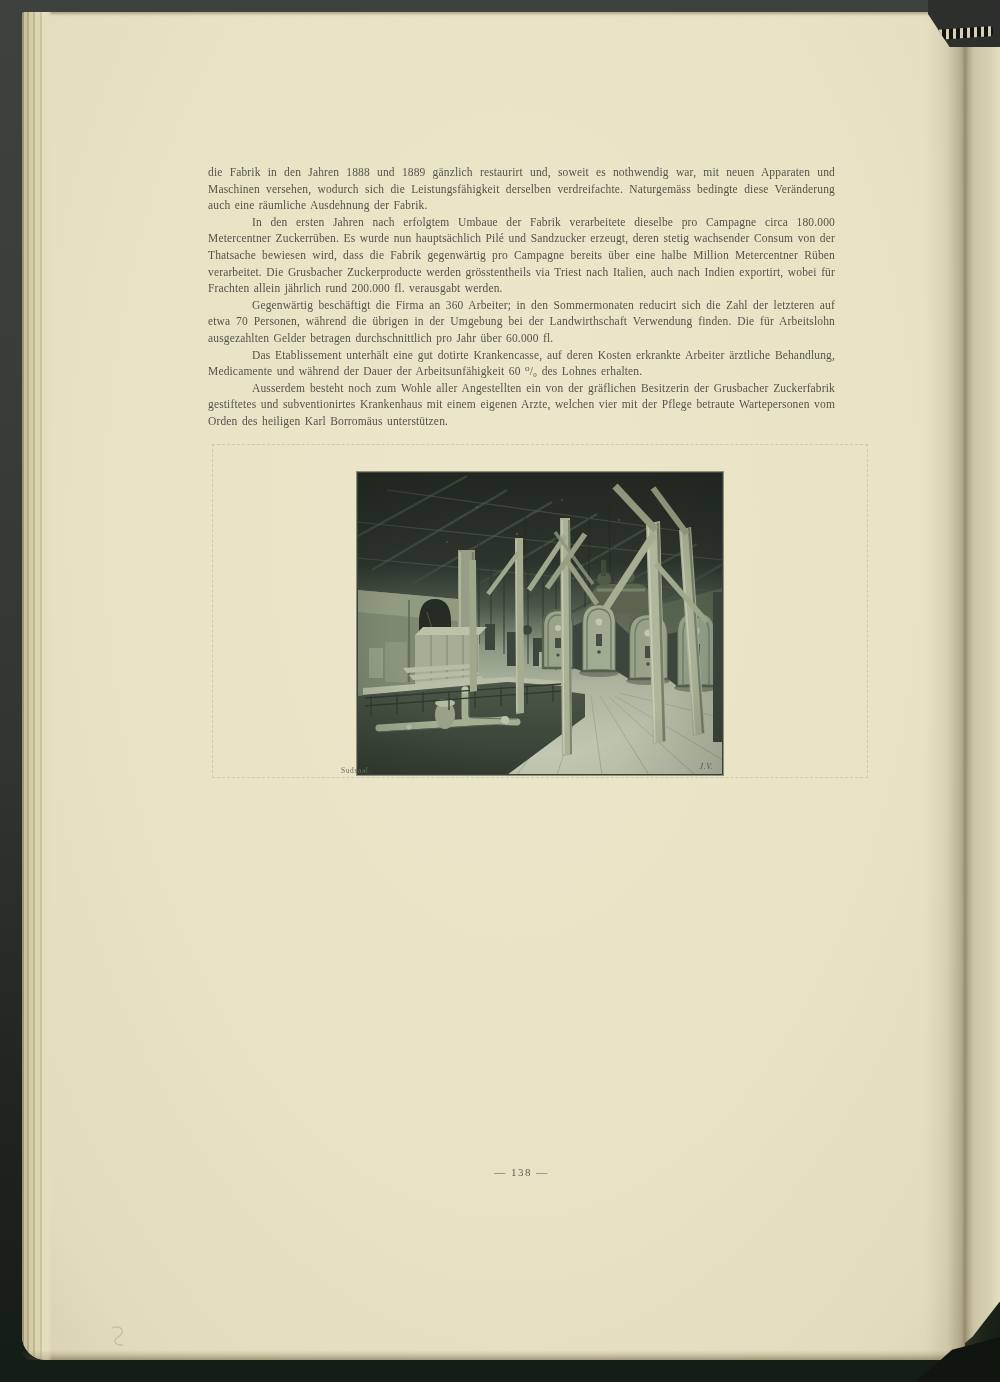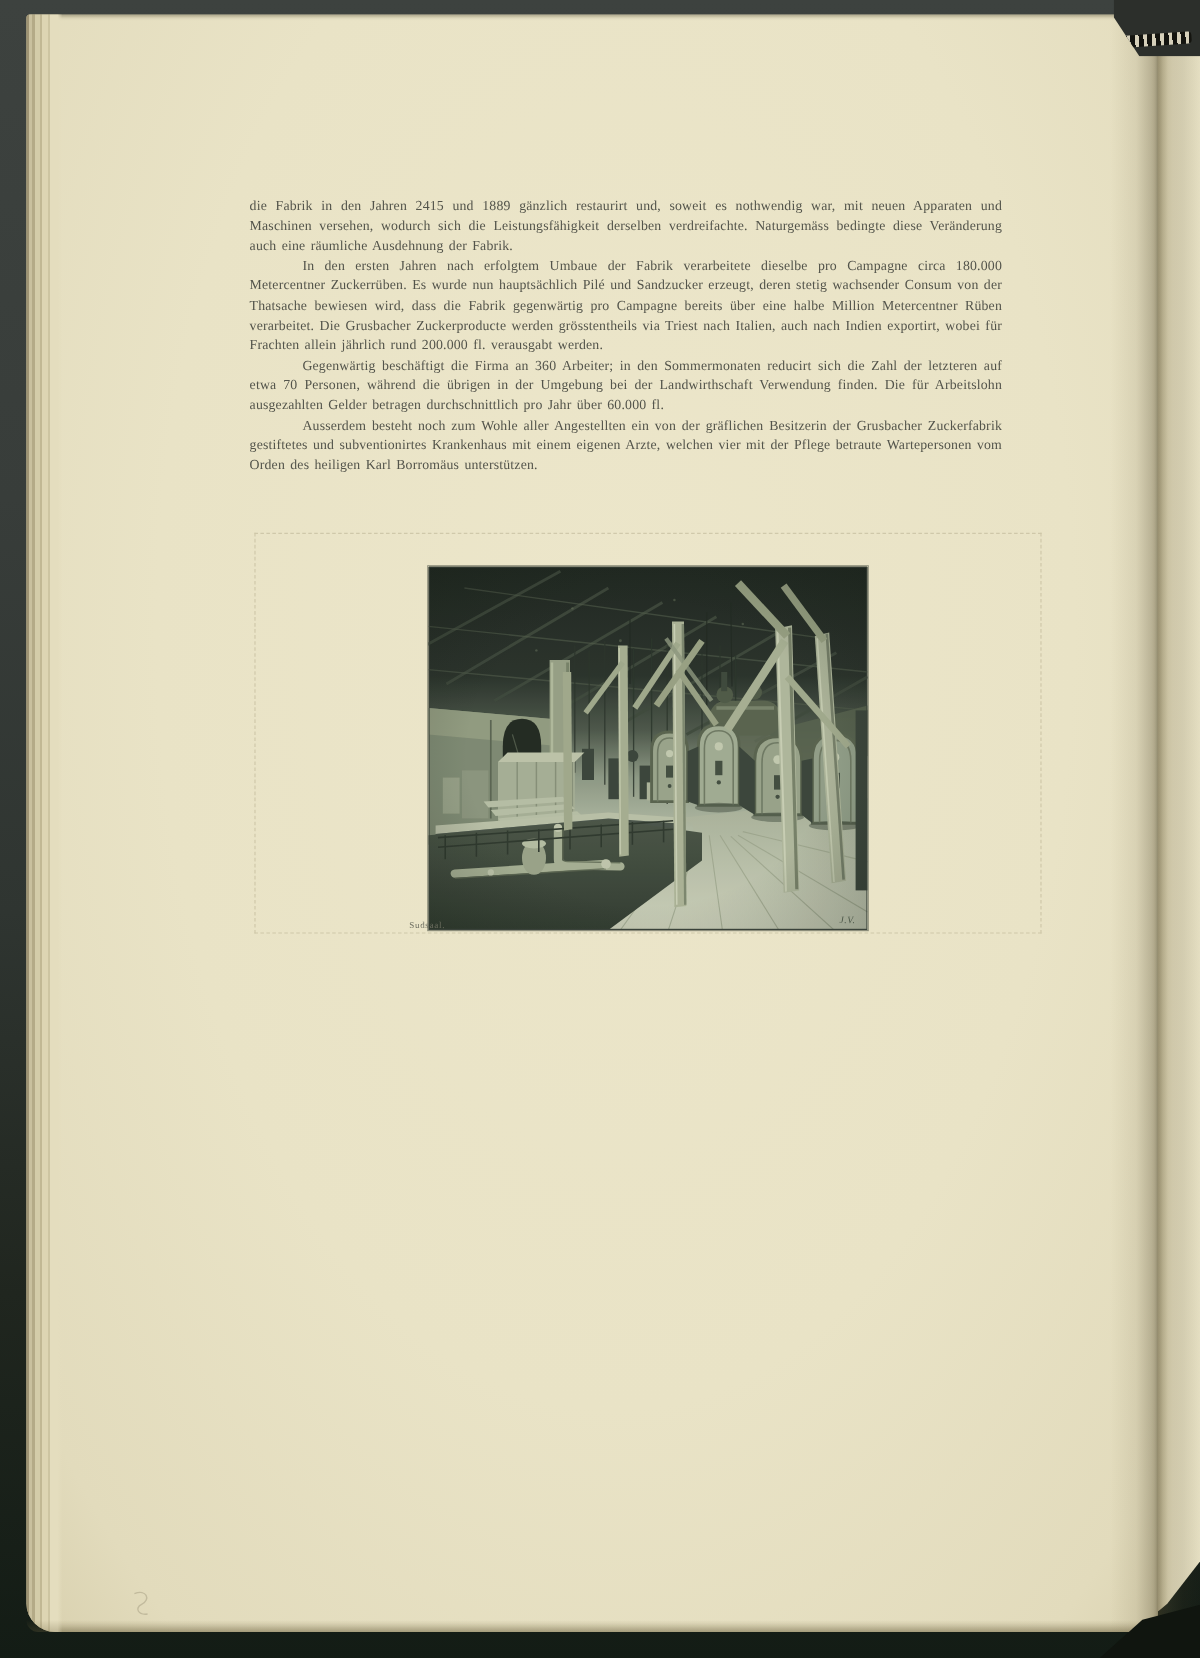--- a/index.html
+++ b/index.html
@@ -57,23 +57,24 @@
 </head>
 <body>
 
 <div class="scene">
   <div class="bg"></div>
 
   <div class="page">
     <div class="fore-edge"></div>
 
     <div class="text-block">
-      <p>die Fabrik in den Jahren 2415 und 1889 gänzlich restaurirt und, soweit es nothwendig war, mit neuen Apparaten und Maschinen versehen, wodurch sich die Leistungsfähigkeit derselben verdreifachte. Naturgemäss bedingte diese Veränderung auch eine räumliche Ausdehnung der Fabrik.</p>
+      <p>die Fabrik in den Jahren 1888 und 1889 gänzlich restaurirt und, soweit es nothwendig war, mit neuen Apparaten und Maschinen versehen, wodurch sich die Leistungsfähigkeit derselben verdreifachte. Naturgemäss bedingte diese Veränderung auch eine räumliche Ausdehnung der Fabrik.</p>
       <p>In den ersten Jahren nach erfolgtem Umbaue der Fabrik verarbeitete dieselbe pro Campagne circa 180.000 Metercentner Zuckerrüben. Es wurde nun hauptsächlich Pilé und Sandzucker erzeugt, deren stetig wachsender Consum von der Thatsache bewiesen wird, dass die Fabrik gegenwärtig pro Campagne bereits über eine halbe Million Metercentner Rüben verarbeitet. Die Grusbacher Zuckerproducte werden grösstentheils via Triest nach Italien, auch nach Indien exportirt, wobei für Frachten allein jährlich rund 200.000 fl. verausgabt werden.</p>
       <p>Gegenwärtig beschäftigt die Firma an 360 Arbeiter; in den Sommermonaten reducirt sich die Zahl der letzteren auf etwa 70 Personen, während die übrigen in der Umgebung bei der Landwirthschaft Verwendung finden. Die für Arbeitslohn ausgezahlten Gelder betragen durchschnittlich pro Jahr über 60.000 fl.</p>
+      <p>Das Etablissement unterhält eine gut dotirte Krankencasse, auf deren Kosten erkrankte Arbeiter ärztliche Behandlung, Medicamente und während der Dauer der Arbeitsunfähigkeit 60 ⁰/₀ des Lohnes erhalten.</p>
       <p>Ausserdem besteht noch zum Wohle aller Angestellten ein von der gräflichen Besitzerin der Grusbacher Zuckerfabrik gestiftetes und subventionirtes Krankenhaus mit einem eigenen Arzte, welchen vier mit der Pflege betraute Wartepersonen vom Orden des heiligen Karl Borromäus unterstützen.</p>
     </div>
 
     <div class="showthrough"></div>
 
     <figure class="plate">
       <svg viewBox="0 0 366 303" xmlns="http://www.w3.org/2000/svg">
         <defs>
           <linearGradient id="gBase" x1="0" y1="0" x2="0" y2="1">
             <stop offset="0" stop-color="#1d251f"></stop>
@@ -316,20 +317,21 @@
         <rect x="0.5" y="0.5" width="365" height="302" fill="none" stroke="#3a423a" stroke-width="1"></rect>
       </svg>
     </figure>
 
     <div class="caption">Sudsaal.</div>
 
     <svg class="pencil-mark" width="24" height="26">
       <path d="M4,4 C14,0 18,9 10,13 C4,16 7,22 15,21" stroke="#8a8268" stroke-width="1.2" fill="none"></path>
     </svg>
 
+    <div class="page-number">— 138 —</div>
   </div>
 
   <div class="facing-edge"></div>
   <div class="gutter-shadow"></div>
   <div class="corner-tr">
     <div class="headband"></div>
   </div>
   <div class="corner-br"></div>
 </div>
 

